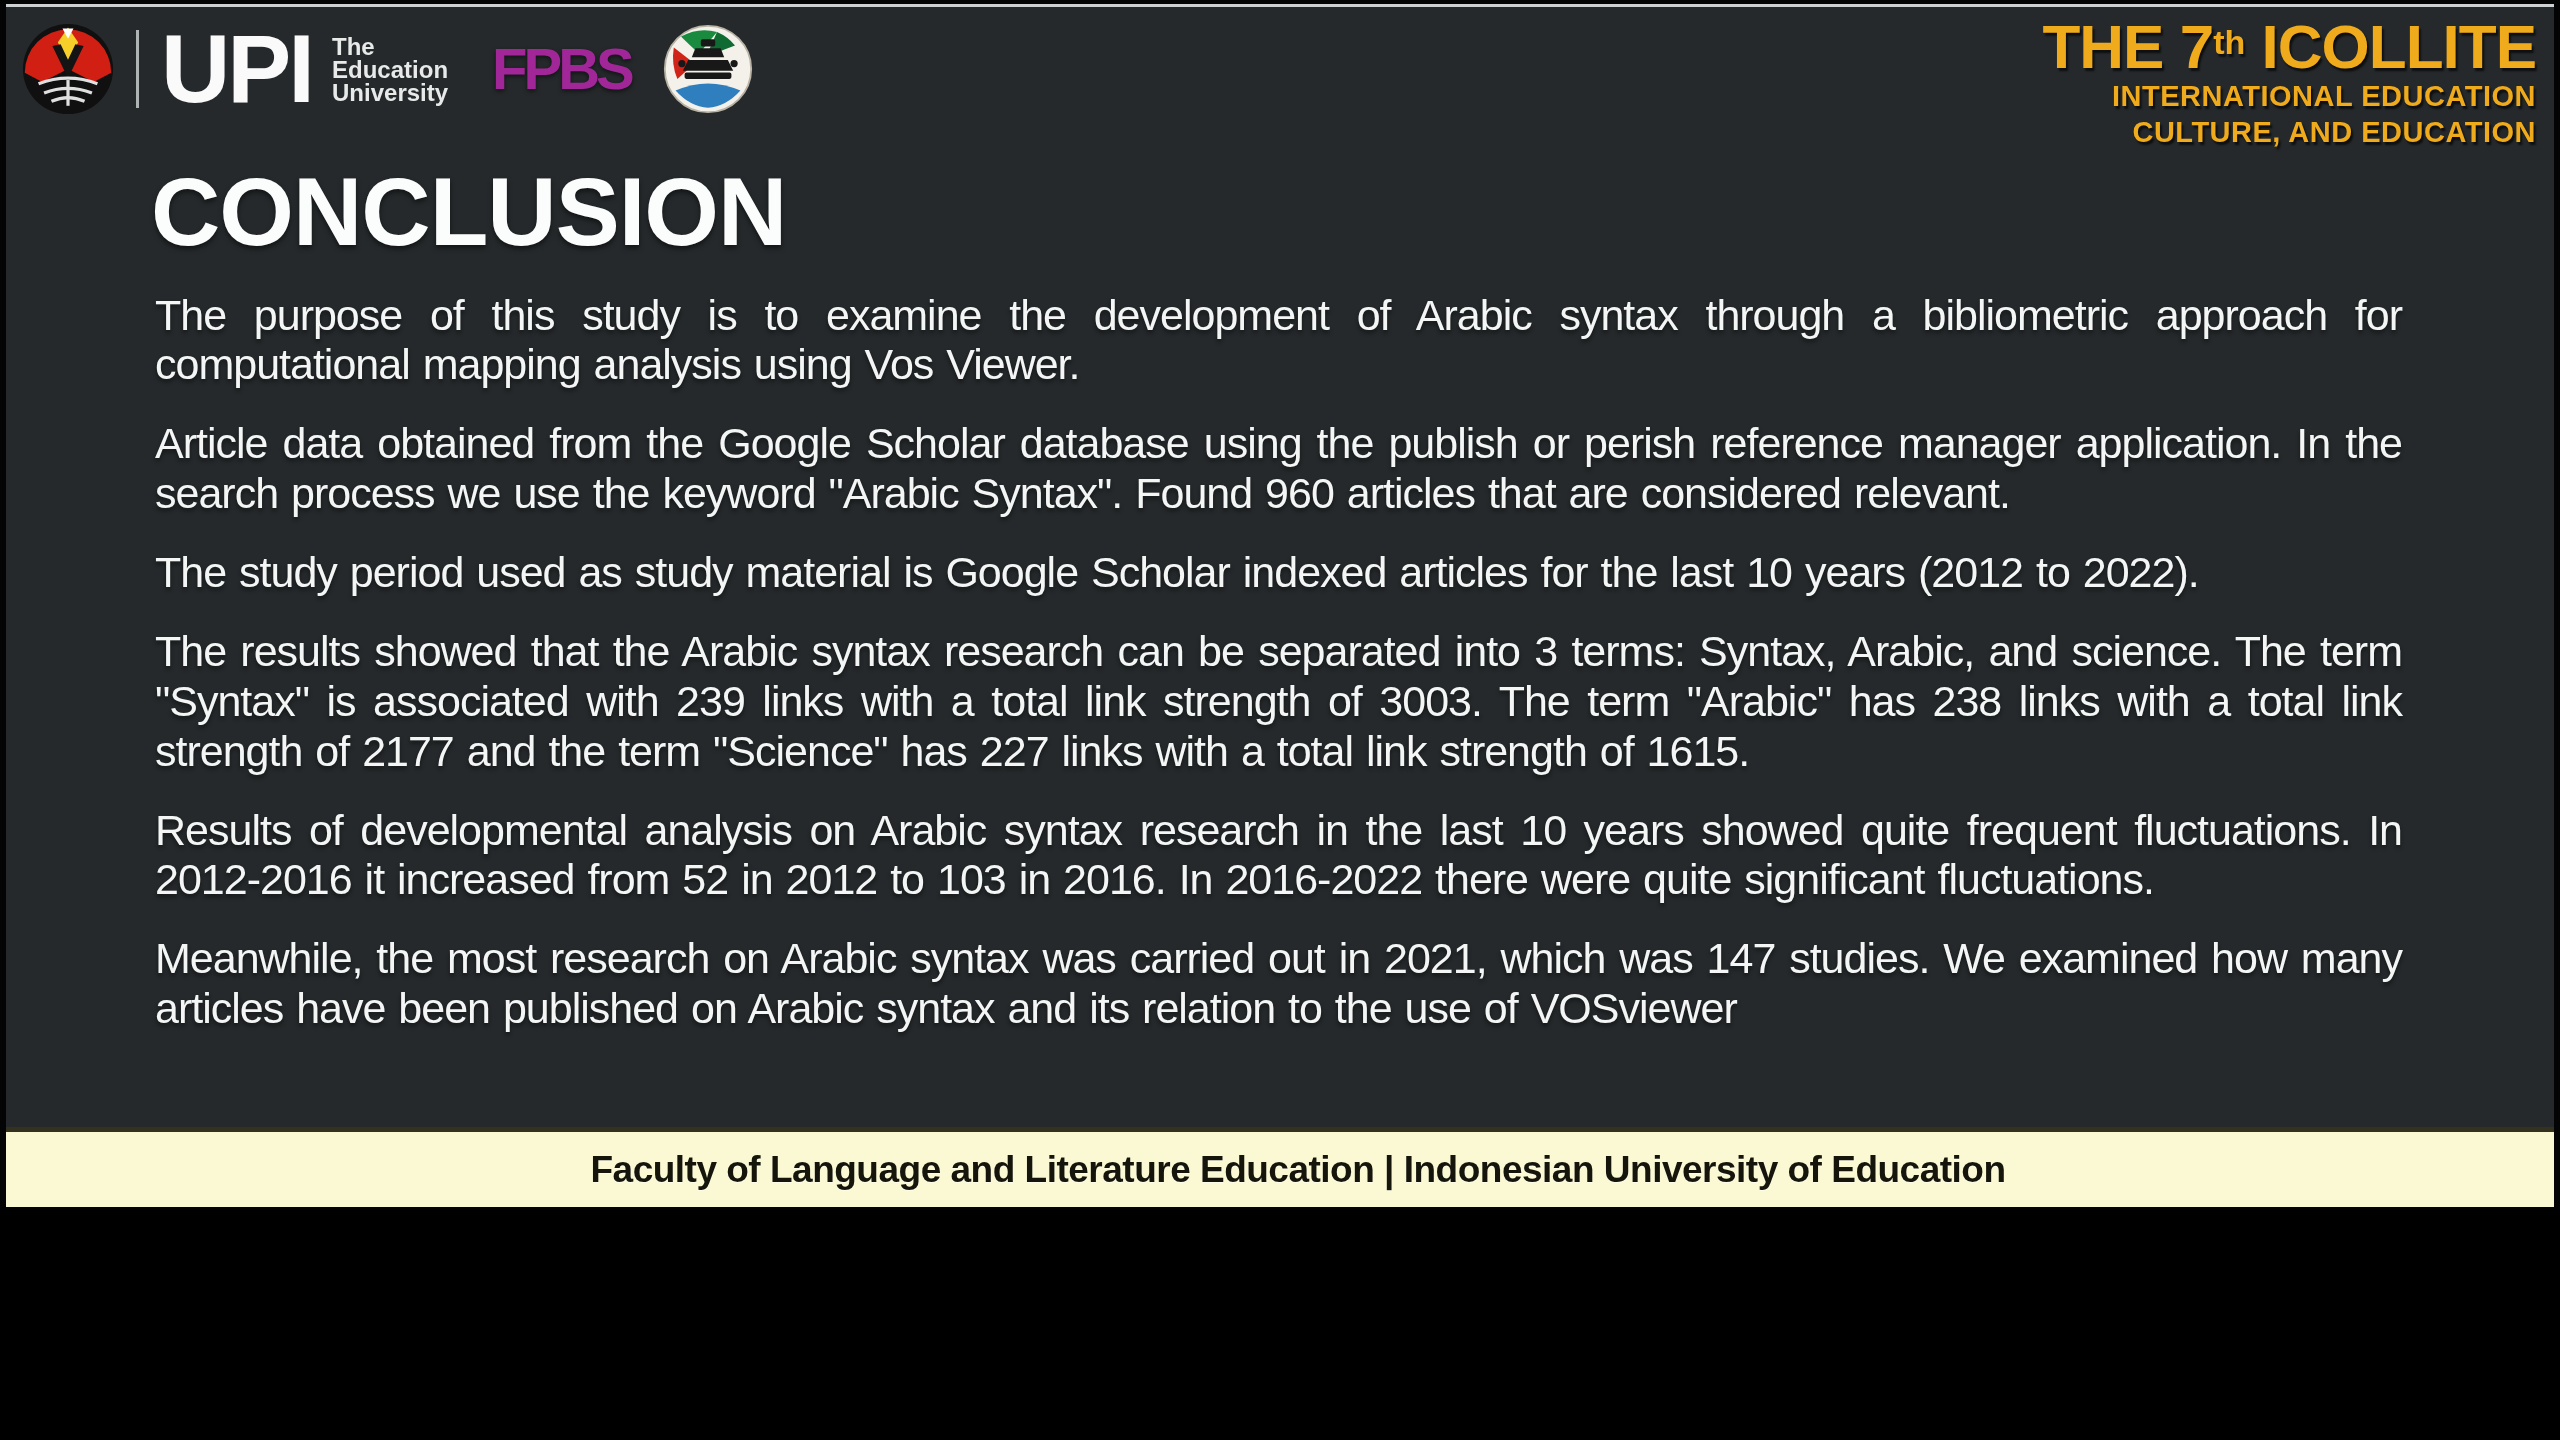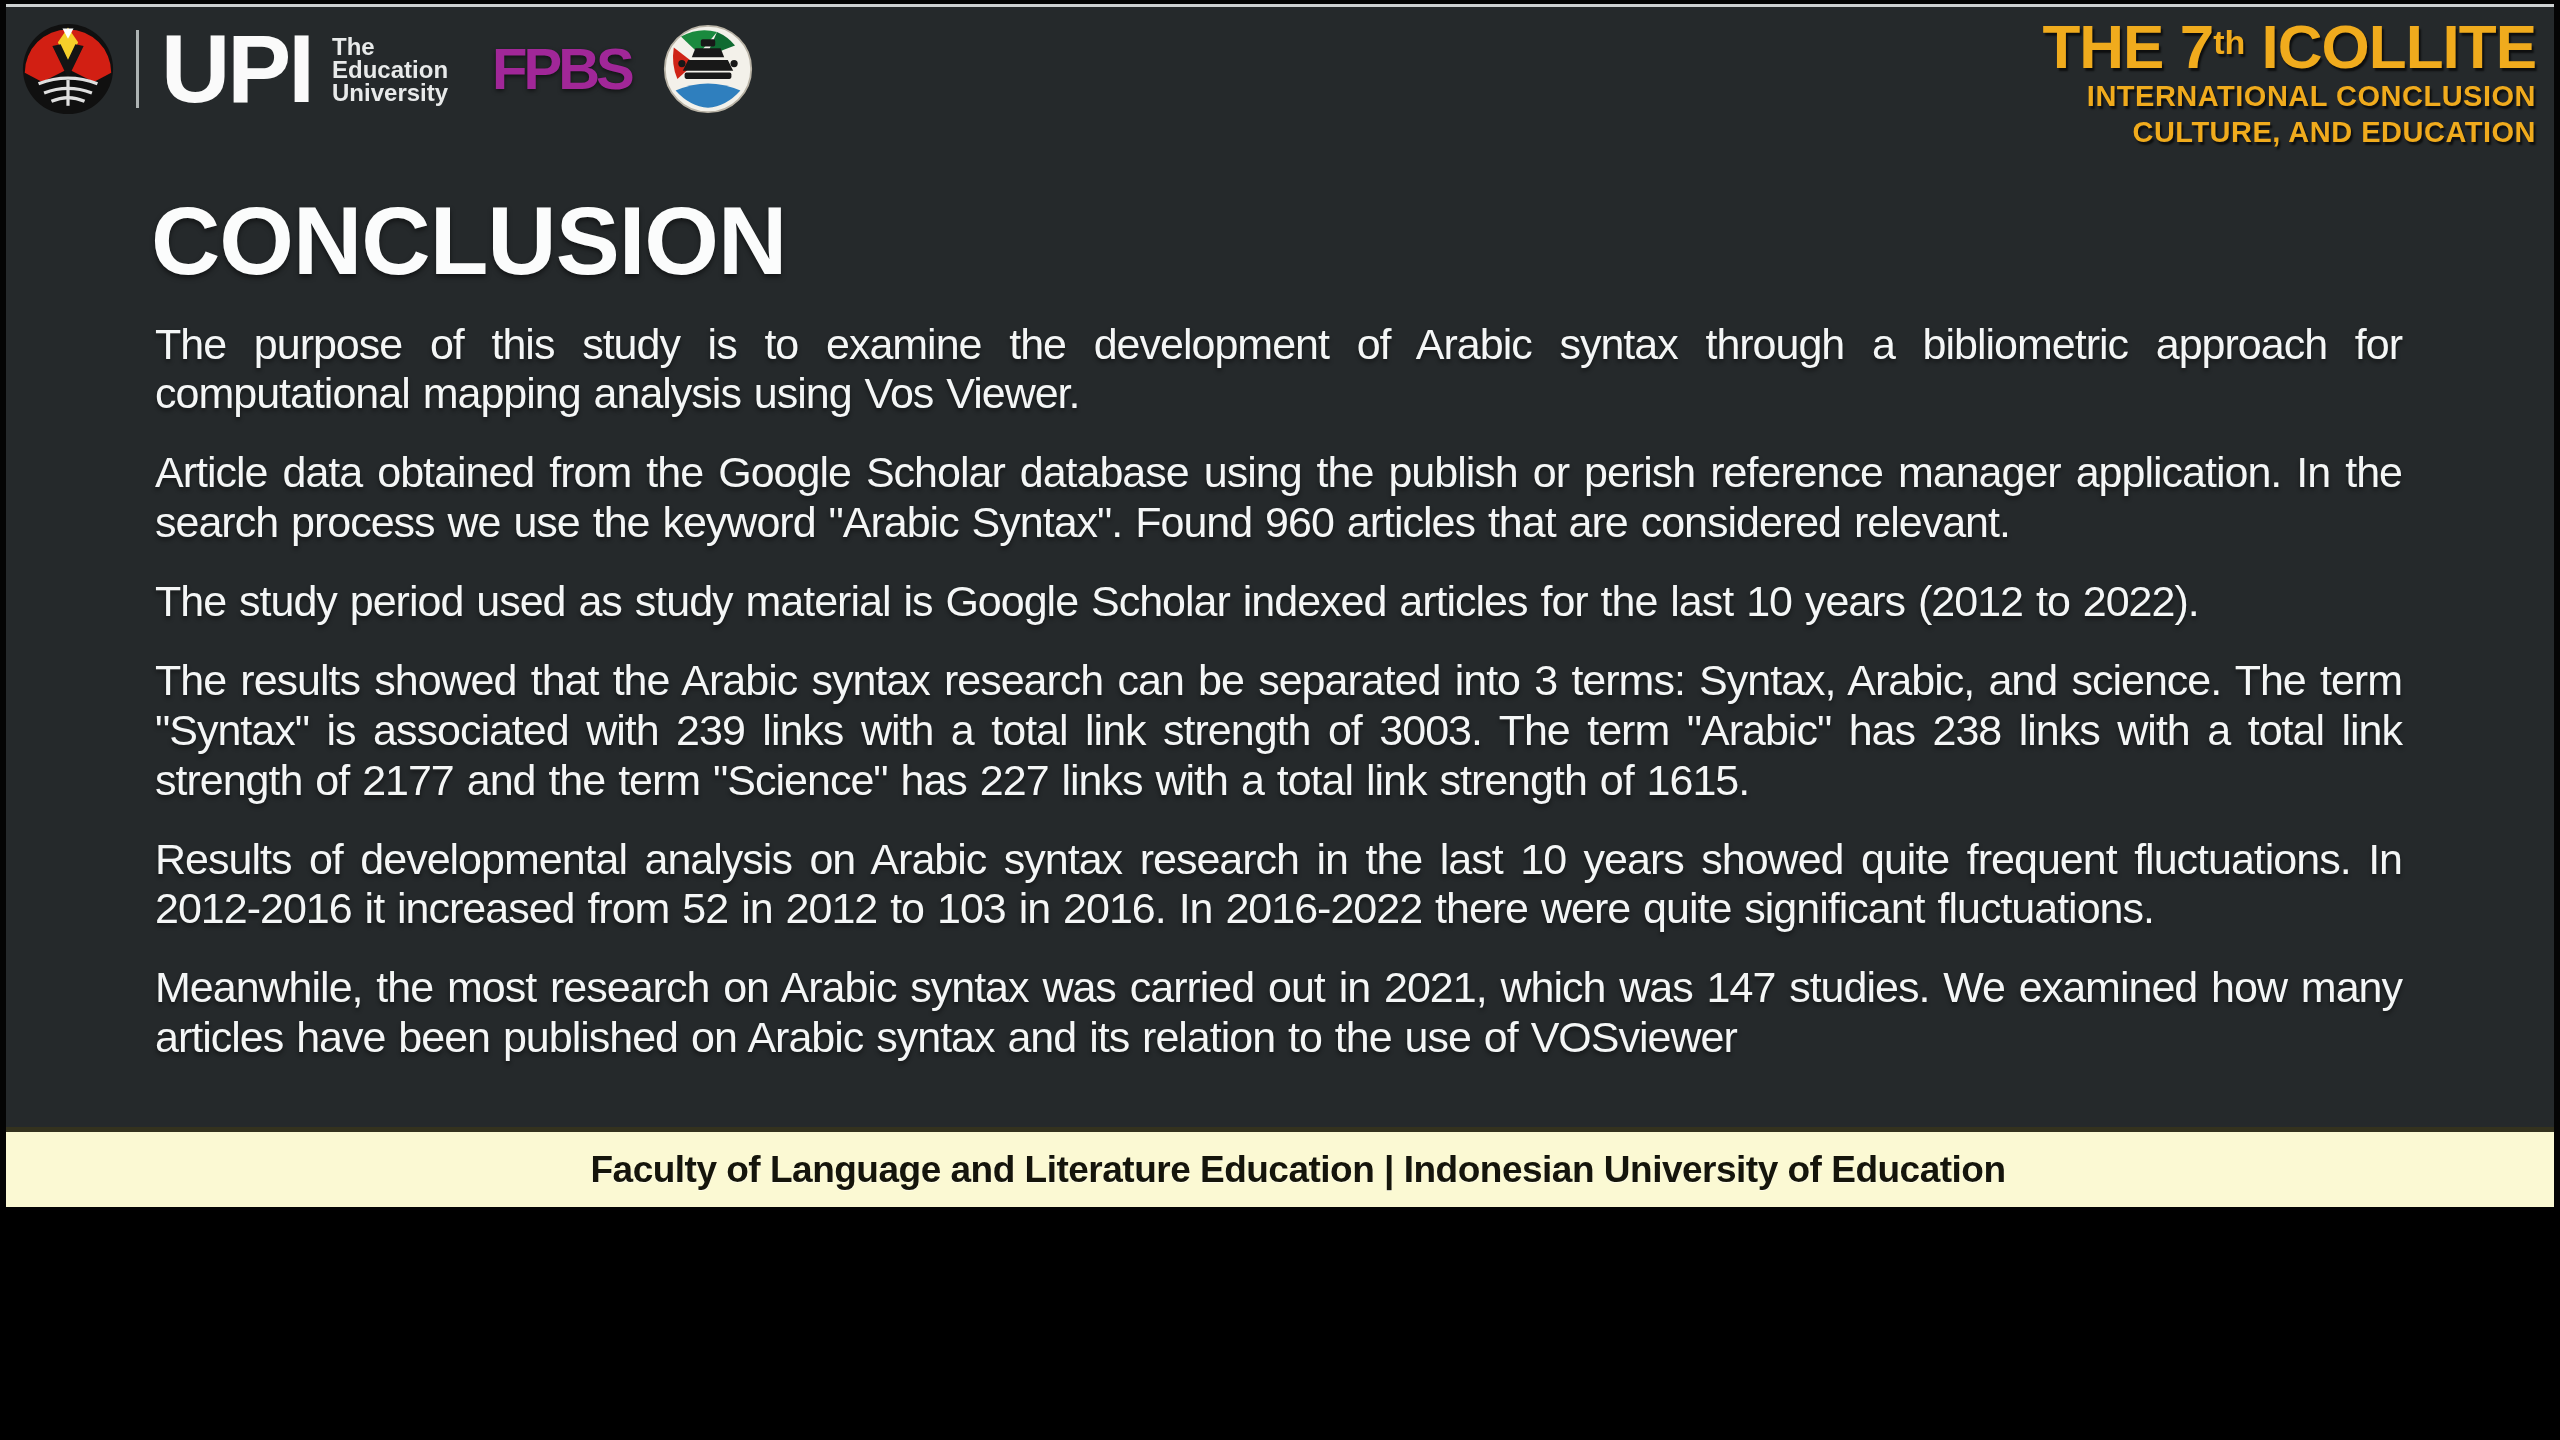--- a/index.html
+++ b/index.html
@@ -24,21 +24,21 @@
   .upi-tagline{color:#e8eaea;font-size:24px;font-weight:600;line-height:23px;margin-left:2px;}
   .fpbs{color:var(--fpbs-purple);font-size:58px;font-weight:800;letter-spacing:-4px;line-height:1;margin-left:26px;
         text-shadow:0 2px 4px rgba(0,0,0,.55);}
   .faculty-logo{margin-left:14px;}
   .conference{text-align:right;color:var(--accent-yellow);margin-top:2px;
         text-shadow:2px 3px 2px rgba(0,0,0,.65);}
   .conf-title{font-size:62px;font-weight:800;letter-spacing:-1px;line-height:1;white-space:nowrap;}
   .conf-title sup{font-size:55%;vertical-align:14px;letter-spacing:0;}
   .conf-sub{font-size:29px;font-weight:800;line-height:36px;letter-spacing:.5px;}
   
-  .main{position:absolute;left:145px;right:148px;top:184px;}
+  .main{position:absolute;left:145px;right:148px;top:155px;}
   .page-title{margin:0 0 26px;color:#fbfcfc;font-size:96px;font-weight:800;letter-spacing:-1px;line-height:1.1;
         text-shadow:0 3px 5px rgba(0,0,0,.5);}
   .main p{margin:0 4px 29px;color:var(--body-text);font-size:43px;line-height:1.16;text-align:justify;
         letter-spacing:-1px;word-spacing:2px;text-shadow:0 3px 4px rgba(0,0,0,.45);}
   
   .footer{position:absolute;left:0;right:0;bottom:0;height:80px;background:var(--footer-bg);
         border-top:5px solid #34321e;display:flex;align-items:center;justify-content:center;padding-left:36px;}
   .footer-text{color:var(--footer-text);font-size:37px;font-weight:800;letter-spacing:-.5px;
         text-shadow:0 1px 0 rgba(255,255,255,.5);}
 </style>
@@ -82,21 +82,21 @@
           <rect x="24" y="54" width="52" height="7" rx="2"></rect>
           <circle cx="21" cy="44" r="4"></circle>
           <circle cx="79" cy="44" r="4"></circle>
         </g>
         <circle cx="50" cy="50" r="48" fill="none" stroke="#b9b3a6" stroke-width="2"></circle>
       </svg>
     </div>
 
     <div class="conference">
       <div class="conf-title"><span>THE 7</span><sup>th</sup><span> ICOLLITE</span></div>
-      <div class="conf-sub">INTERNATIONAL CONCLUSION</div>
+      <div class="conf-sub">INTERNATIONAL EDUCATION</div>
       <div class="conf-sub">CULTURE, AND EDUCATION</div>
     </div>
   </div>
 
   <div class="main">
     <h1 class="page-title">CONCLUSION</h1>
     <p>The purpose of this study is to examine the development of Arabic syntax through a bibliometric approach for computational mapping analysis using Vos Viewer.</p>
     <p>Article data obtained from the Google Scholar database using the publish or perish reference manager application. In the search process we use the keyword "Arabic Syntax". Found 960 articles that are considered relevant.</p>
     <p>The study period used as study material is Google Scholar indexed articles for the last 10 years (2012 to 2022).</p>
     <p>The results showed that the Arabic syntax research can be separated into 3 terms: Syntax, Arabic, and science. The term "Syntax" is associated with 239 links with a total link strength of 3003. The term "Arabic" has 238 links with a total link strength of 2177 and the term "Science" has 227 links with a total link strength of 1615.</p>

